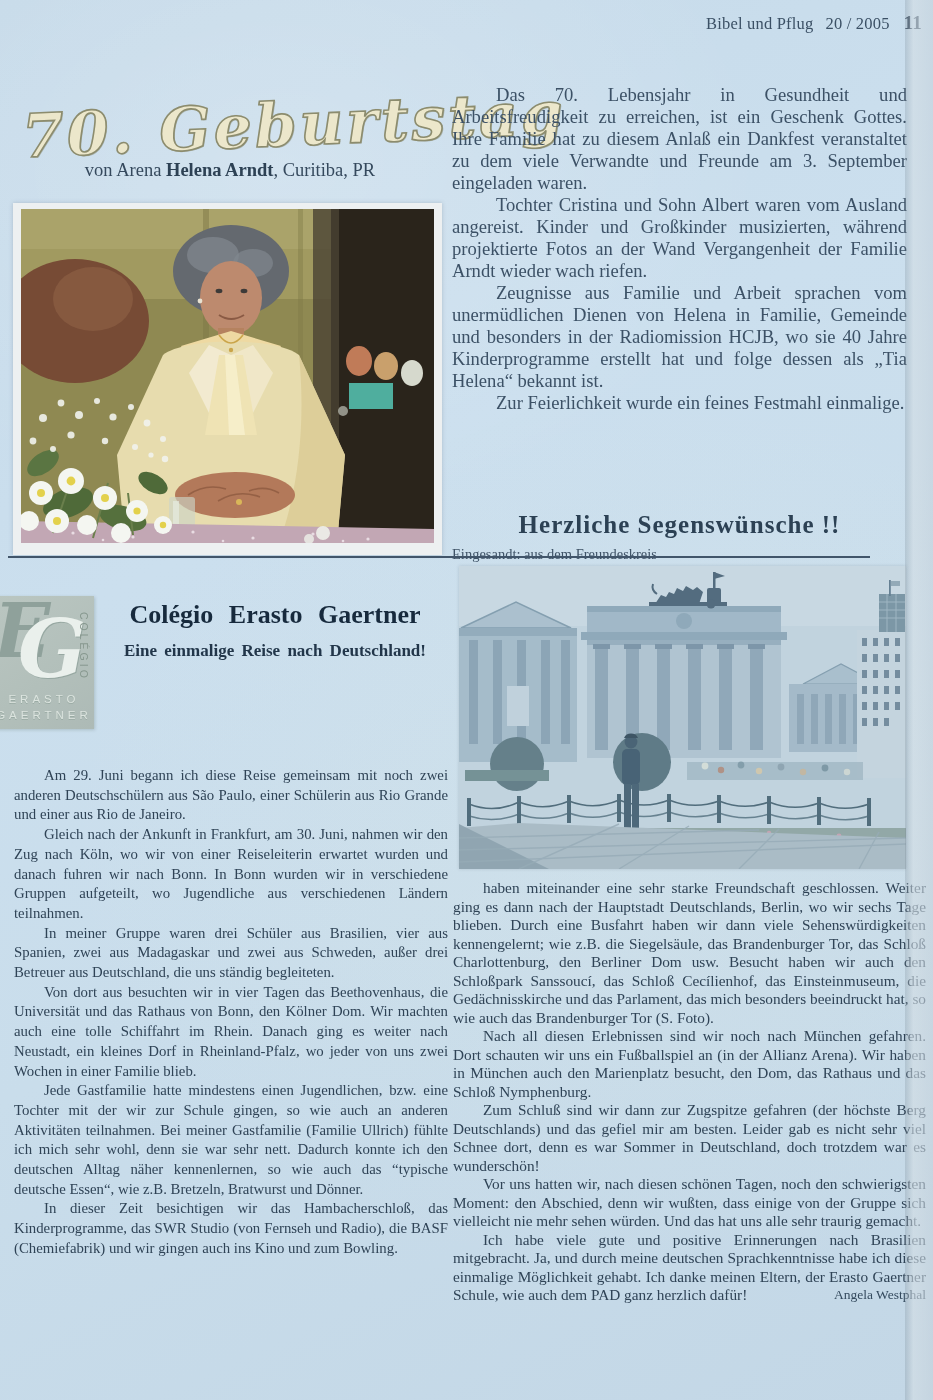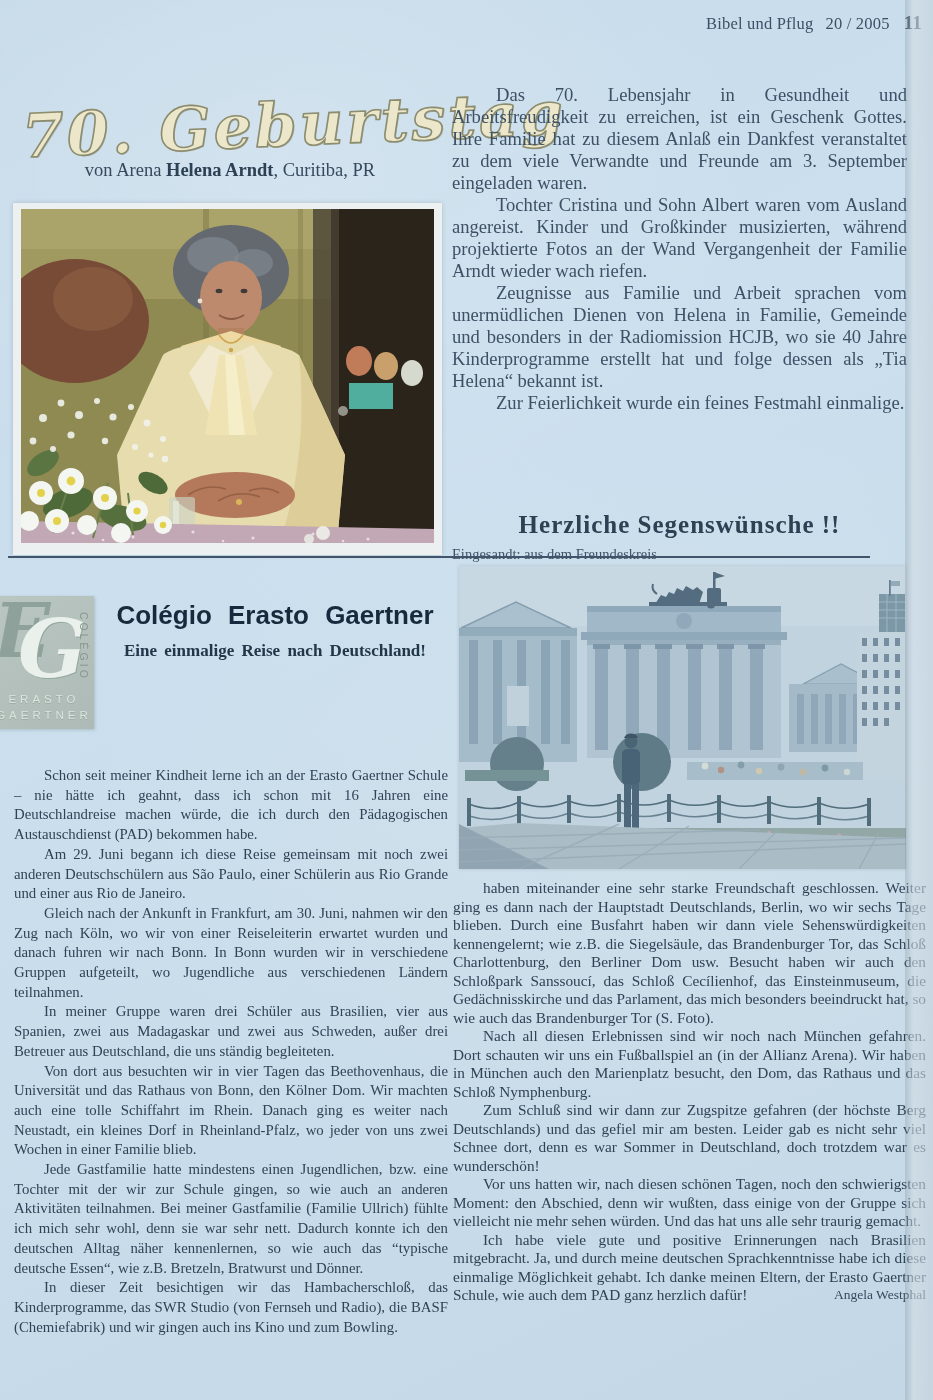--- a/index.html
+++ b/index.html
@@ -56,21 +56,21 @@
     font-size:80px;color:#eaf0ec;text-shadow:1px 1px 0 #97a8a2;}
   .logo .vert{position:absolute;right:4px;top:16px;writing-mode:vertical-rl;
     font-family:"Liberation Sans",sans-serif;font-size:10.5px;letter-spacing:3px;
     color:#87988f;}
   .logo .l1,.logo .l2{position:absolute;left:0;width:100%;text-align:center;
     font-family:"Liberation Sans",sans-serif;font-size:11.5px;letter-spacing:4px;
     color:#dce4df;text-shadow:0 1px 0 #9aaba4;}
   .logo .l1{bottom:24px;}
   .logo .l2{bottom:8px;}
   .a2title{position:absolute;left:100px;top:600px;width:350px;margin:0;text-align:center;
-    font-family:Liberation Sans, sans-serif;font-weight:bold;
+    font-family:Liberation Serif, serif;font-weight:bold;
     font-size:26px;word-spacing:9px;color:#172a3d;}
   .a2sub{position:absolute;left:100px;top:641px;width:350px;margin:0;text-align:center;
     font-weight:bold;font-size:17px;word-spacing:3px;color:#22364a;}
   .a2intro{position:absolute;left:15px;top:731px;width:430px;text-align:center;
     font-weight:bold;font-size:17.5px;color:#22364a;}
   .a2left{position:absolute;left:14px;top:766px;width:434px;}
   .a2left p{margin:0;text-indent:30px;text-align:justify;
     font-size:14.8px;line-height:19.7px;color:#2f4356;}
   .photo2{position:absolute;left:459px;top:566px;width:447px;height:303px;margin:0;
     box-shadow:0 0 3px rgba(90,105,120,.25);}
@@ -232,21 +232,20 @@
     <span class="mono-g">G</span>
     <span class="vert">COLÉGIO</span>
     <span class="l1">ERASTO</span>
     <span class="l2">GAERTNER</span>
   </figure>
 
   <h2 class="a2title">Colégio Erasto Gaertner</h2>
   <h3 class="a2sub">Eine einmalige Reise nach Deutschland!</h3>
 
   <div class="a2left">
-      <p>Schon seit meiner Kindheit lerne ich an der Erasto Gaertner Schule – nie hätte ich geahnt, dass ich schon mit 16 Jahren eine Deutschlandreise machen würde, die ich durch den Pädagogischen Austauschdienst (PAD) bekommen habe.</p>
       <p>Am 29. Juni begann ich diese Reise gemeinsam mit noch zwei anderen Deutschschülern aus São Paulo, einer Schülerin aus Rio Grande und einer aus Rio de Janeiro.</p>
       <p>Gleich nach der Ankunft in Frankfurt, am 30. Juni, nahmen wir den Zug nach Köln, wo wir von einer Reiseleiterin erwartet wurden und danach fuhren wir nach Bonn. In Bonn wurden wir in verschiedene Gruppen aufgeteilt, wo Jugendliche aus verschiedenen Ländern teilnahmen.</p>
       <p>In meiner Gruppe waren drei Schüler aus Brasilien, vier aus Spanien, zwei aus Madagaskar und zwei aus Schweden, außer drei Betreuer aus Deutschland, die uns ständig begleiteten.</p>
       <p>Von dort aus besuchten wir in vier Tagen das Beethovenhaus, die Universität und das Rathaus von Bonn, den Kölner Dom. Wir machten auch eine tolle Schiffahrt im Rhein. Danach ging es weiter nach Neustadt, ein kleines Dorf in Rheinland-Pfalz, wo jeder von uns zwei Wochen in einer Familie blieb.</p>
       <p>Jede Gastfamilie hatte mindestens einen Jugendlichen, bzw. eine Tochter mit der wir zur Schule gingen, so wie auch an anderen Aktivitäten teilnahmen. Bei meiner Gastfamilie (Familie Ullrich) fühlte ich mich sehr wohl, denn sie war sehr nett. Dadurch konnte ich den deutschen Alltag näher kennenlernen, so wie auch das “typische deutsche Essen“, wie z.B. Bretzeln, Bratwurst und Dönner.</p>
       <p>In dieser Zeit besichtigen wir das Hambacherschloß, das Kinderprogramme, das SWR Studio (von Fernseh und Radio), die BASF (Chemiefabrik) und wir gingen auch ins Kino und zum Bowling.</p>
     </div>
 
   <figure class="photo2">
     <svg viewBox="0 0 447 303">

